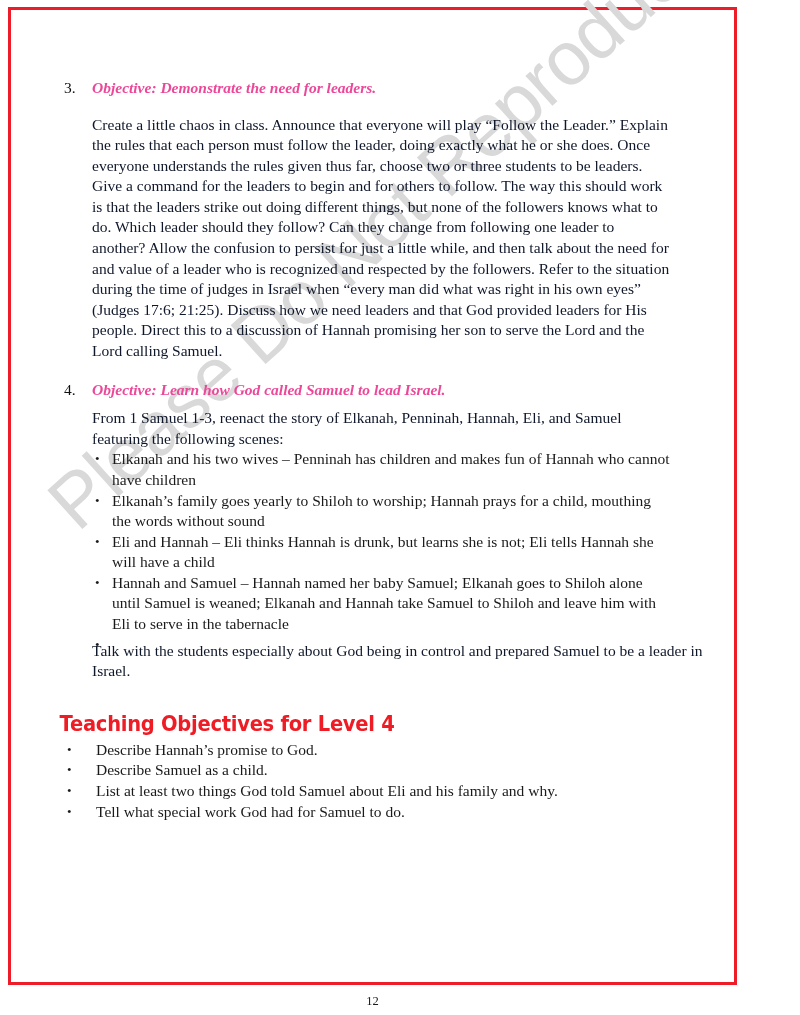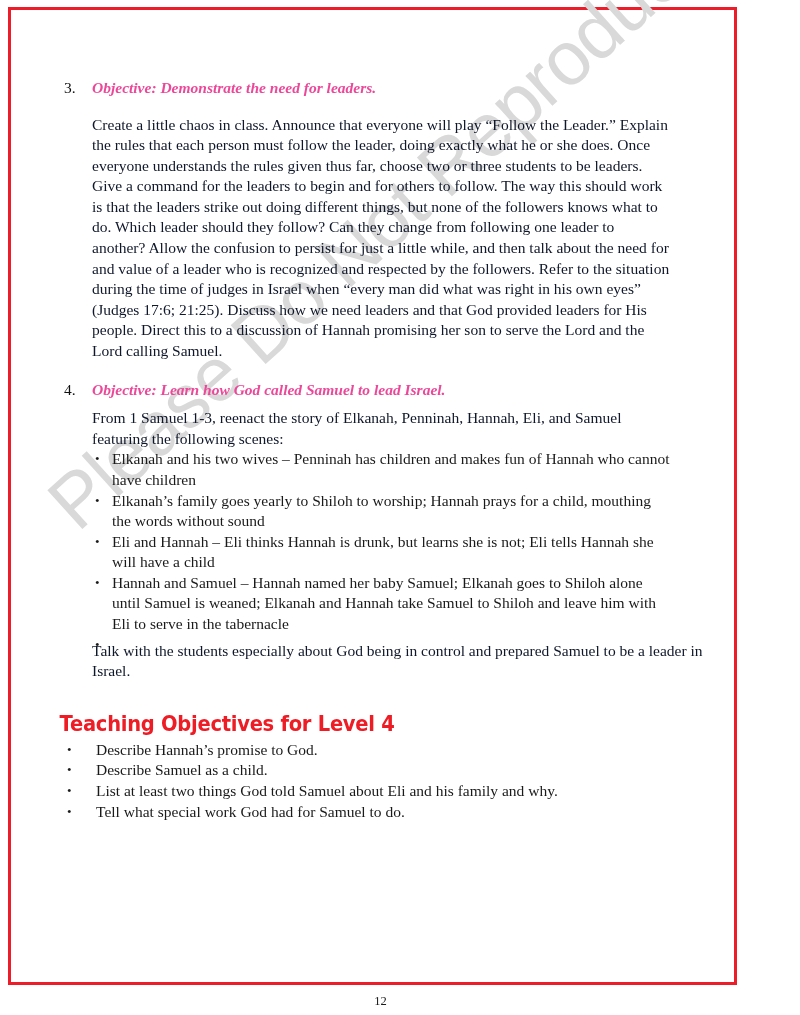--- a/index.html
+++ b/index.html
@@ -155,21 +155,20 @@
 
   .page-number {
     position: absolute;
     left: 0;
     top: 994px;
     width: 745px;
     text-align: center;
     font-size: 12.5px;
     color: #1a1a1a;
     z-index: 2;
-    padding-left: 8px;
   }
 
   .spacer-sm { height: 11px; }
   .spacer-md { height: 16px; }
   .spacer-lg { height: 24px; }
 </style>
 </head>
 <body>
 
 <div class="page">

